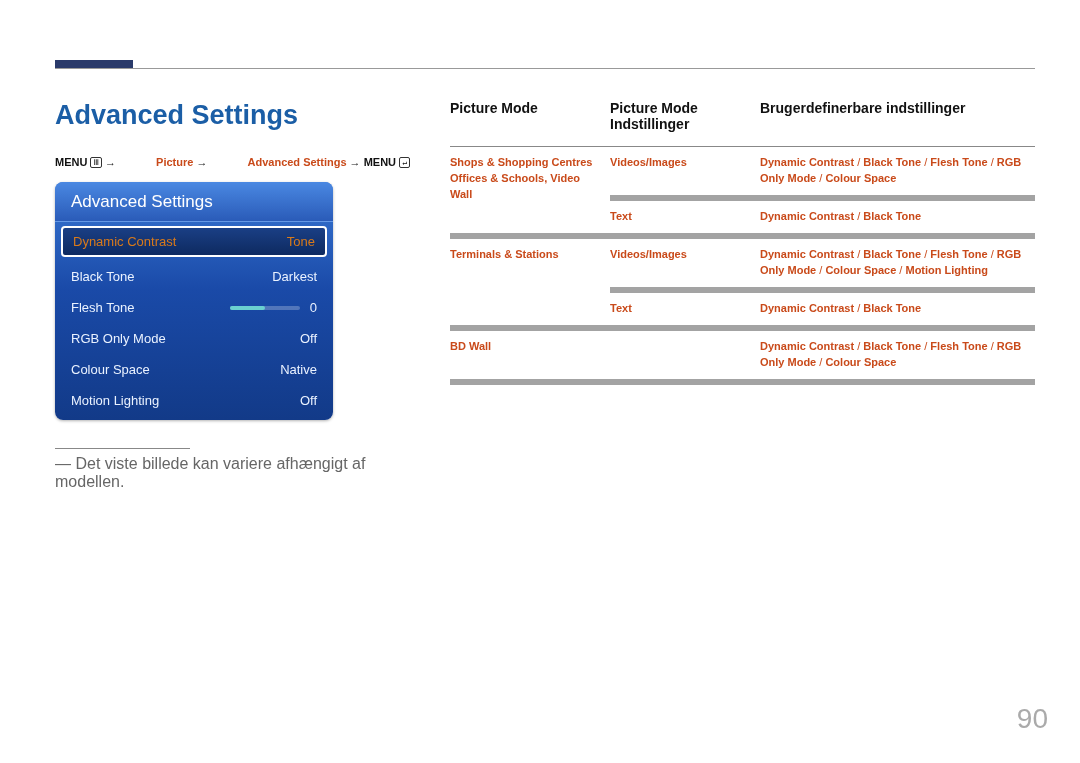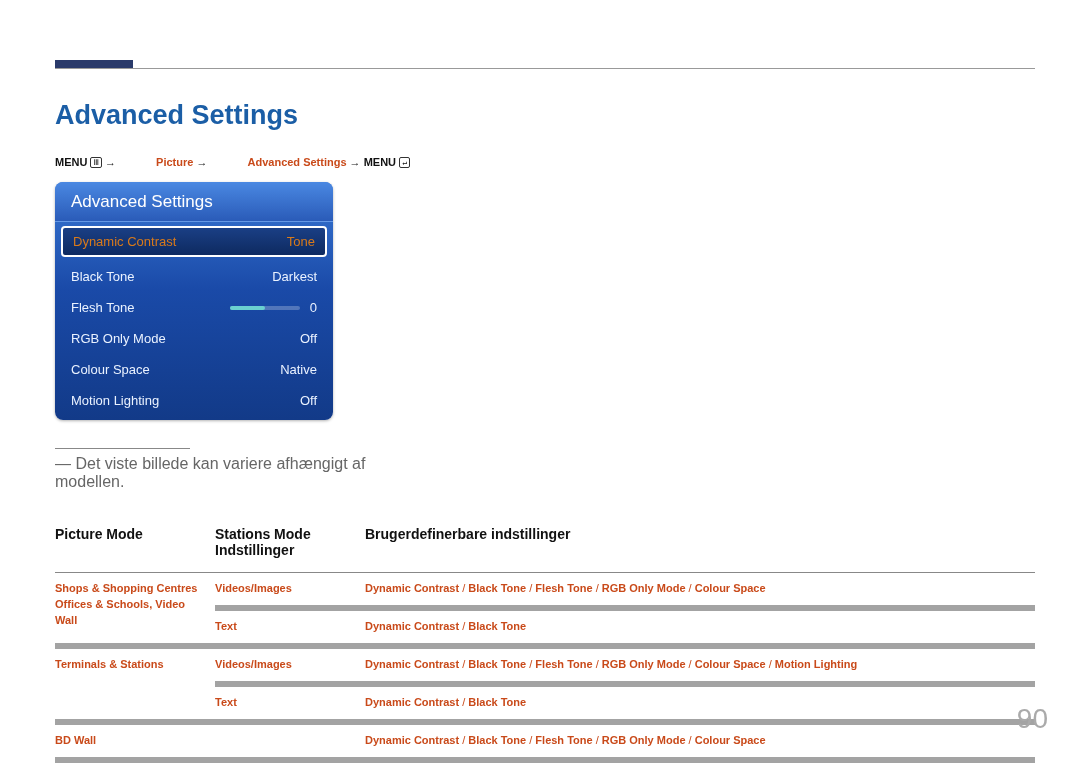--- a/index.html
+++ b/index.html
@@ -28,21 +28,20 @@
     top: 60px;
     left: 55px;
     width: 78px;
     height: 8px;
     background: #2a3a6a;
   }
   .content {
     display: flex;
     padding-top: 40px;
     gap: 35px;
-    flex-direction: column;
   }
   .left-col { width: 360px; flex-shrink: 0; }
   .right-col { flex: 1; }
   .heading {
     color: #1b5ea6;
     font-size: 27px;
     font-weight: 600;
     margin-bottom: 25px;
   }
   .breadcrumb {
@@ -219,21 +218,21 @@
         <span>―</span>
         <span>Det viste billede kan variere afhængigt af modellen.</span>
       </div>
     </div>
 
     <div class="right-col">
       <table class="tbl">
         <thead>
           <tr>
             <th class="col1">Picture Mode</th>
-            <th class="col2">Stations Mode Indstillinger</th>
+            <th class="col2">Picture Mode Indstillinger</th>
             <th>Brugerdefinerbare indstillinger</th>
           </tr>
         </thead>
         <tbody>
           <tr>
             <td rowspan="2">
               <span class="accent">Shops &amp; Shopping Centres</span><br>
               <span class="accent">Offices &amp; Schools, Video Wall</span>
             </td>
             <td><span class="accent">Videos/Images</span></td>

